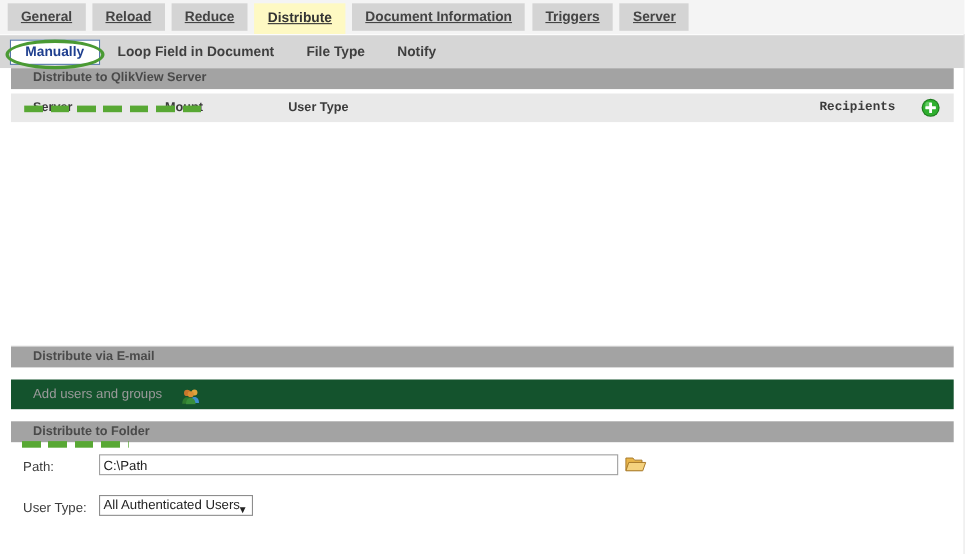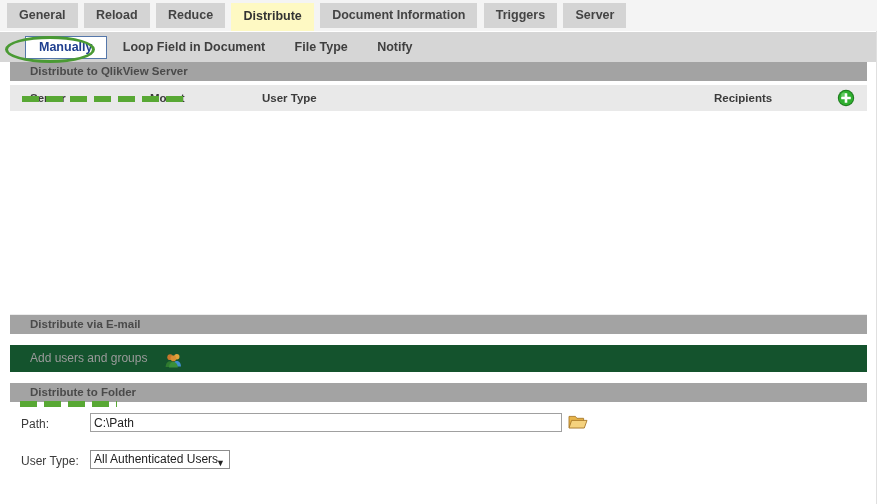--- a/index.html
+++ b/index.html
@@ -34,36 +34,37 @@
     margin-top: 3px;
     margin-right: 3px;
     padding: 0 12px;
     background: #d4d4d4;
     color: #444444;
     font-size: 12.5px;
     font-weight: bold;
     text-align: center;
     vertical-align: top;
     cursor: default;
+    text-decoration: underline;
   }
   .tabstrip .tab.active {
     background: #fef9c3;
     color: #333333;
     height: 28px;
     line-height: 26px;
   }
 
   
   .subtabstrip {
     position: absolute;
     left: 0; top: 31px;
     width: 877px; height: 31px;
     background: #d6d6d6;
     border-top: 1px solid #ffffff;
-    padding-left: 25px;
+    padding-left: 9px;
   }
   .subtabstrip .subtab {
     display: inline-block;
     height: 23px;
     line-height: 23px;
     margin-top: 4px;
     padding: 0 13px;
     color: #3f3f3f;
     font-size: 12.5px;
     font-weight: bold;
@@ -106,21 +107,21 @@
     margin: 4px 10px 0 10px;
     color: #3b3b3b;
     font-size: 11.5px;
     font-weight: bold;
     padding-left: 22px;
   }
   .grid-header .col { position: absolute; top: 0; }
   .col-server     { left: 20px; }
   .col-mount      { left: 140px; }
   .col-usertype   { left: 252px; }
-  .col-recipients { left: 704px; }
+  .col-recipients { left: 735px; font-family: Liberation Mono, monospace; }
 
   .add-icon {
     position: absolute;
     left: 827px; top: 4px;
     width: 18px; height: 18px;
     cursor: pointer;
   }
 
   .grid-body {
     margin: 0 10px;

